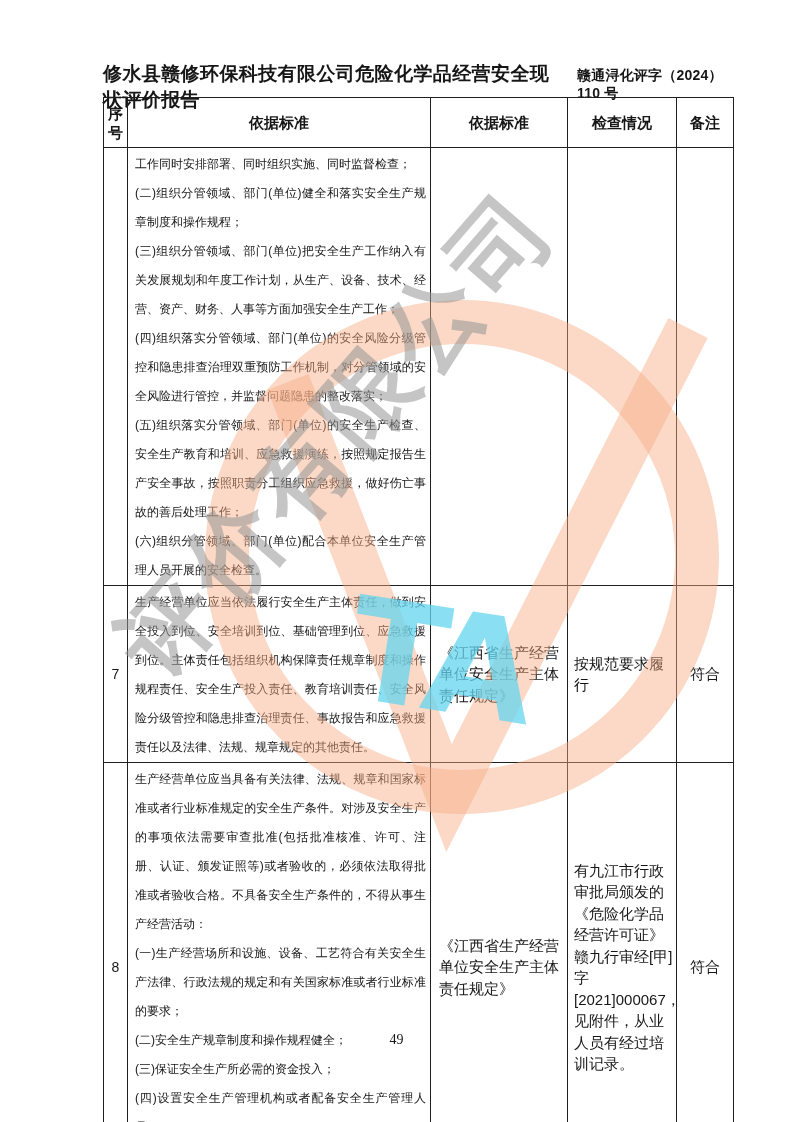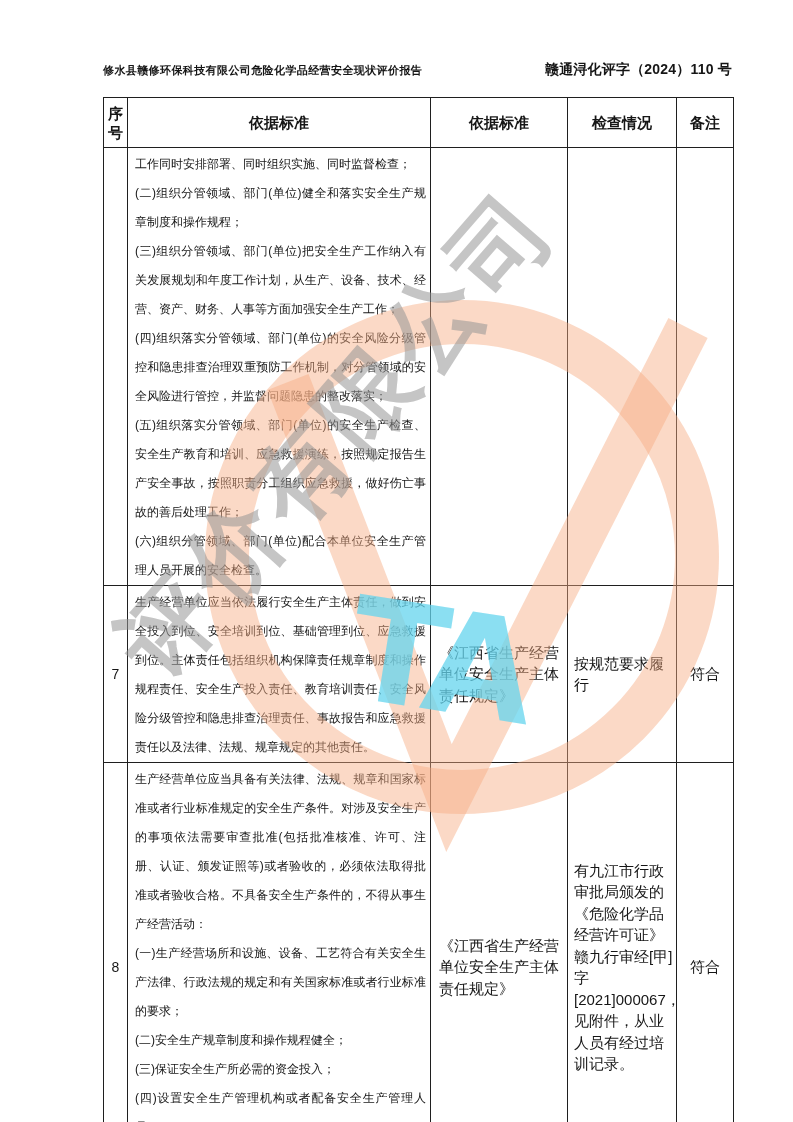--- a/index.html
+++ b/index.html
@@ -11,21 +11,21 @@
     overflow:hidden;
     font-family:"Liberation Sans","DejaVu Sans",sans-serif;
     color:#161616;
   }
   
   .doc-header{
     position:absolute;top:61px;left:103px;width:629px;
     display:flex;justify-content:space-between;align-items:baseline;
     font-weight:bold;
   }
-  .h-left{font-size:11px;letter-spacing:0.4px;}
+  .h-left{font-size:19px;letter-spacing:0.4px;}
   .h-right{font-size:14px;letter-spacing:0.2px;padding-left:24px;}
   
   table.audit{
     position:absolute;left:103px;top:97px;
     width:630px;border-collapse:collapse;table-layout:fixed;
   }
   table.audit th,table.audit td{
     border:1.7px solid #1f1f1f;
     overflow:hidden;
   }
@@ -132,20 +132,21 @@
 (四)设置安全生产管理机构或者配备安全生产管理人员；
 (五)主要负责人和安全生产管理人员具备与生</div>
         </td>
         <td class="c-standard">《江西省生产经营单位安全生产主体责任规定》</td>
         <td class="c-status">有九江市行政审批局颁发的《危险化学品经营许可证》赣九行审经[甲]字[2021]000067，见附件，从业人员有经过培训记录。</td>
         <td class="c-remark">符合</td>
       </tr>
     </tbody>
   </table>
 
+  <div class="footer">49</div>
 
   <div class="watermark">
     <svg class="wm-svg" width="793" height="1122" viewBox="0 0 793 1122">
       <circle cx="462" cy="557" r="235" fill="none" stroke="rgba(246,170,128,0.45)" stroke-width="44"></circle>
       <path d="M288,382 L449,798 L688,328" fill="none" stroke="rgba(246,170,128,0.45)" stroke-width="44"></path>
     </svg>
     <div class="wm-text">评价有限公司</div>
     <div class="wm-letters">TA</div>
   </div>
 

